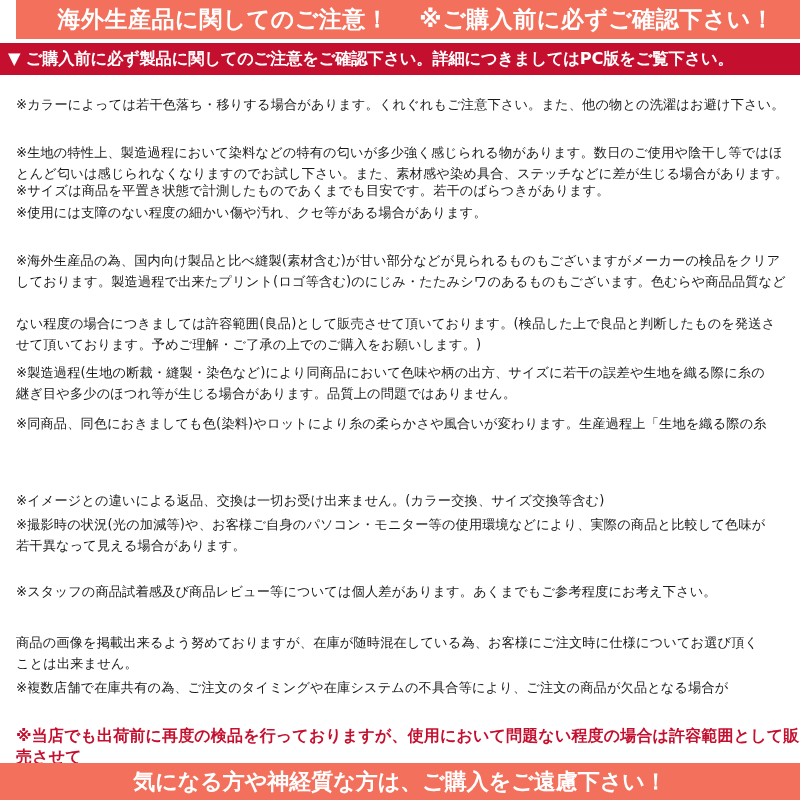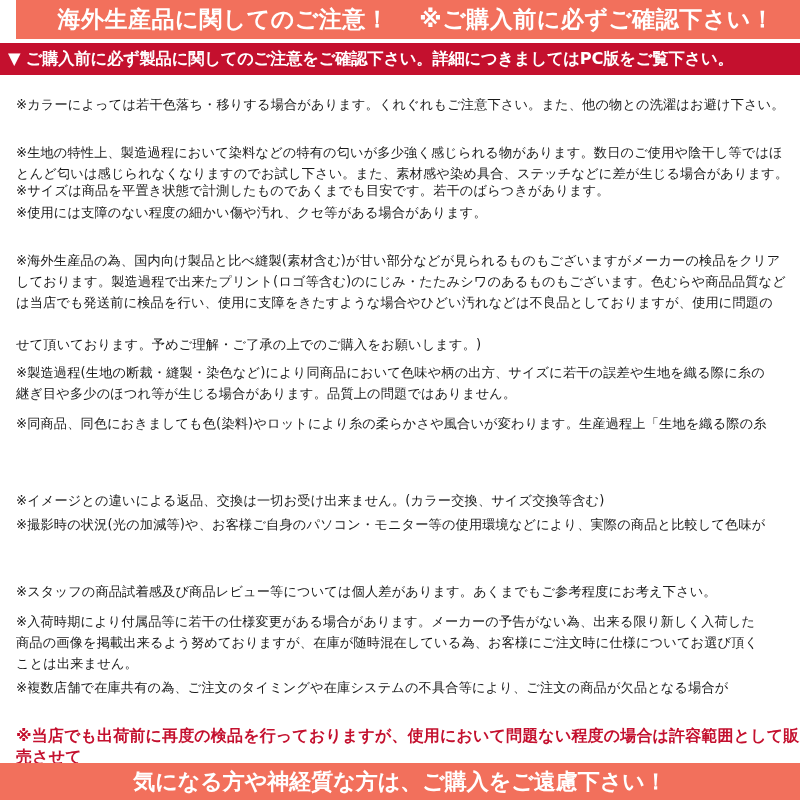--- a/index.html
+++ b/index.html
@@ -40,26 +40,26 @@
 <div class="banner-sub">
   <span>▼</span>
   <span>ご購入前に必ず製品に関してのご注意をご確認下さい。詳細につきましてはPC版をご覧下さい。</span>
 </div>
 
 <div class="notes">
   <p class="note" style="top:0px"><span>※カラーによっては若干色落ち・移りする場合があります。くれぐれもご注意下さい。また、他の物との洗濯はお避け下さい。</span></p>
   <p class="note" style="top:48px"><span>※生地の特性上、製造過程において染料などの特有の匂いが多少強く感じられる物があります。数日のご使用や陰干し等ではほ</span><br><span>とんど匂いは感じられなくなりますのでお試し下さい。また、素材感や染め具合、ステッチなどに差が生じる場合があります。</span></p>
   <p class="note" style="top:86px"><span>※サイズは商品を平置き状態で計測したものであくまでも目安です。若干のばらつきがあります。</span></p>
   <p class="note" style="top:108px"><span>※使用には支障のない程度の細かい傷や汚れ、クセ等がある場合があります。</span></p>
-  <p class="note" style="top:156px"><span>※海外生産品の為、国内向け製品と比べ縫製(素材含む)が甘い部分などが見られるものもございますがメーカーの検品をクリア</span><br><span>しております。製造過程で出来たプリント(ロゴ等含む)のにじみ・たたみシワのあるものもございます。色むらや商品品質など</span><br><span>は当店でも発送前に検品を行い、使用に支障をきたすような場合やひどい汚れなどは不良品としておりますが、使用に問題の</span><br><br><span>せて頂いております。予めご理解・ご了承の上でのご購入をお願いします。)</span></p>
+  <p class="note" style="top:156px"><span>※海外生産品の為、国内向け製品と比べ縫製(素材含む)が甘い部分などが見られるものもございますがメーカーの検品をクリア</span><br><span>しております。製造過程で出来たプリント(ロゴ等含む)のにじみ・たたみシワのあるものもございます。色むらや商品品質など</span><br><br><span>ない程度の場合につきましては許容範囲(良品)として販売させて頂いております。(検品した上で良品と判断したものを発送さ</span><br><span>せて頂いております。予めご理解・ご了承の上でのご購入をお願いします。)</span></p>
   <p class="note" style="top:268px"><span>※製造過程(生地の断裁・縫製・染色など)により同商品において色味や柄の出方、サイズに若干の誤差や生地を織る際に糸の</span><br><span>継ぎ目や多少のほつれ等が生じる場合があります。品質上の問題ではありません。</span></p>
   <p class="note" style="top:319px"><span>※同商品、同色におきましても色(染料)やロットにより糸の柔らかさや風合いが変わります。生産過程上「生地を織る際の糸</span><br><br></p>
   <p class="note" style="top:396px"><span>※イメージとの違いによる返品、交換は一切お受け出来ません。(カラー交換、サイズ交換等含む)</span></p>
-  <p class="note" style="top:420px"><span>※撮影時の状況(光の加減等)や、お客様ご自身のパソコン・モニター等の使用環境などにより、実際の商品と比較して色味が</span><br></p>
+  <p class="note" style="top:420px"><span>※撮影時の状況(光の加減等)や、お客様ご自身のパソコン・モニター等の使用環境などにより、実際の商品と比較して色味が</span><br><span>若干異なって見える場合があります。</span></p>
   <p class="note" style="top:487px"><span>※スタッフの商品試着感及び商品レビュー等については個人差があります。あくまでもご参考程度にお考え下さい。</span></p>
-  <p class="note" style="top:517px"><span>※入荷時期により付属品等に若干の仕様変更がある場合があります。メーカーの予告がない為、出来る限り新しく入荷した</span><br><span>商品の画像を掲載出来るよう努めておりますが、在庫が随時混在している為、お客様にご注文時に仕様についてお選び頂く</span><br><span>ことは出来ません。</span></p>
+  <p class="note" style="top:517px"><br><span>商品の画像を掲載出来るよう努めておりますが、在庫が随時混在している為、お客様にご注文時に仕様についてお選び頂く</span><br><span>ことは出来ません。</span></p>
   <p class="note" style="top:583px"><span>※複数店舗で在庫共有の為、ご注文のタイミングや在庫システムの不具合等により、ご注文の商品が欠品となる場合が</span><br></p>
   <p class="note warn" style="top:631px"><span>※当店でも出荷前に再度の検品を行っておりますが、使用において問題ない程度の場合は許容範囲として販売させて</span><br><span>頂きます。上記理由による返品、交換は一切お受け致しかねます。予めご理解・ご了承の上、ご購入下さい。</span></p>
 </div>
 
 <div class="banner-bottom">
   <span>気になる方や神経質な方は、ご購入をご遠慮下さい！</span>
 </div>
 
 </body></html>

